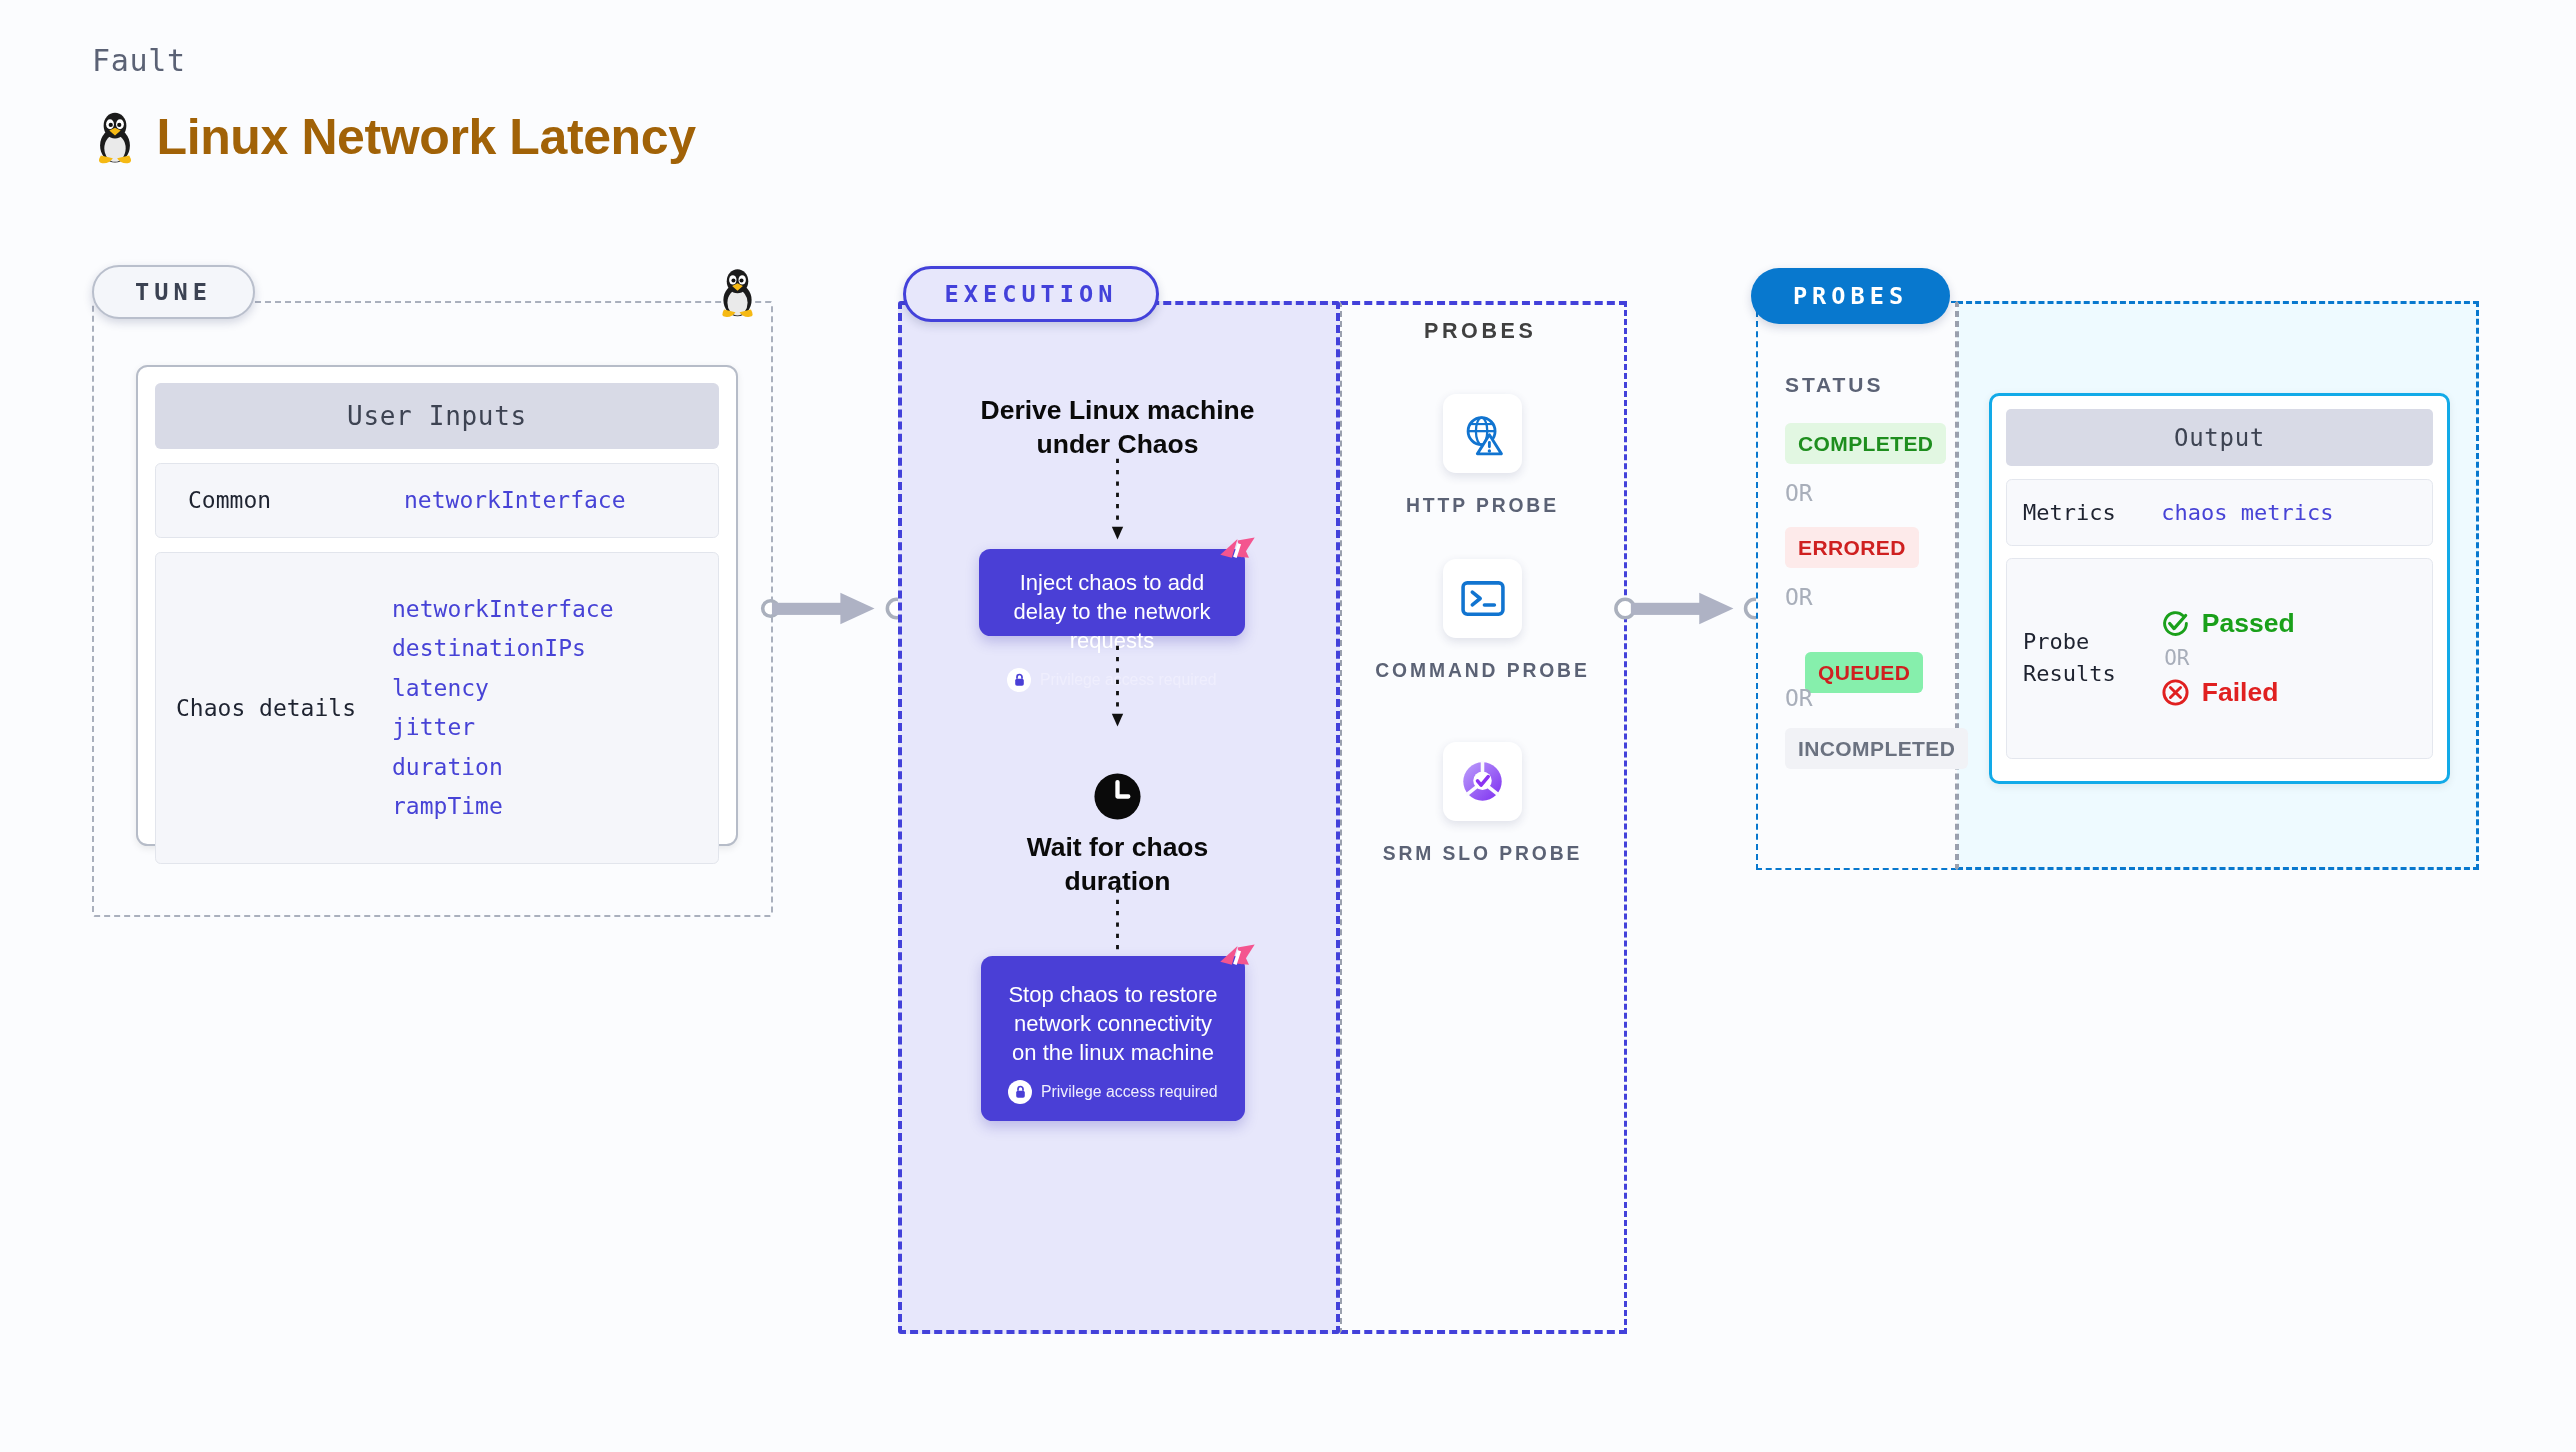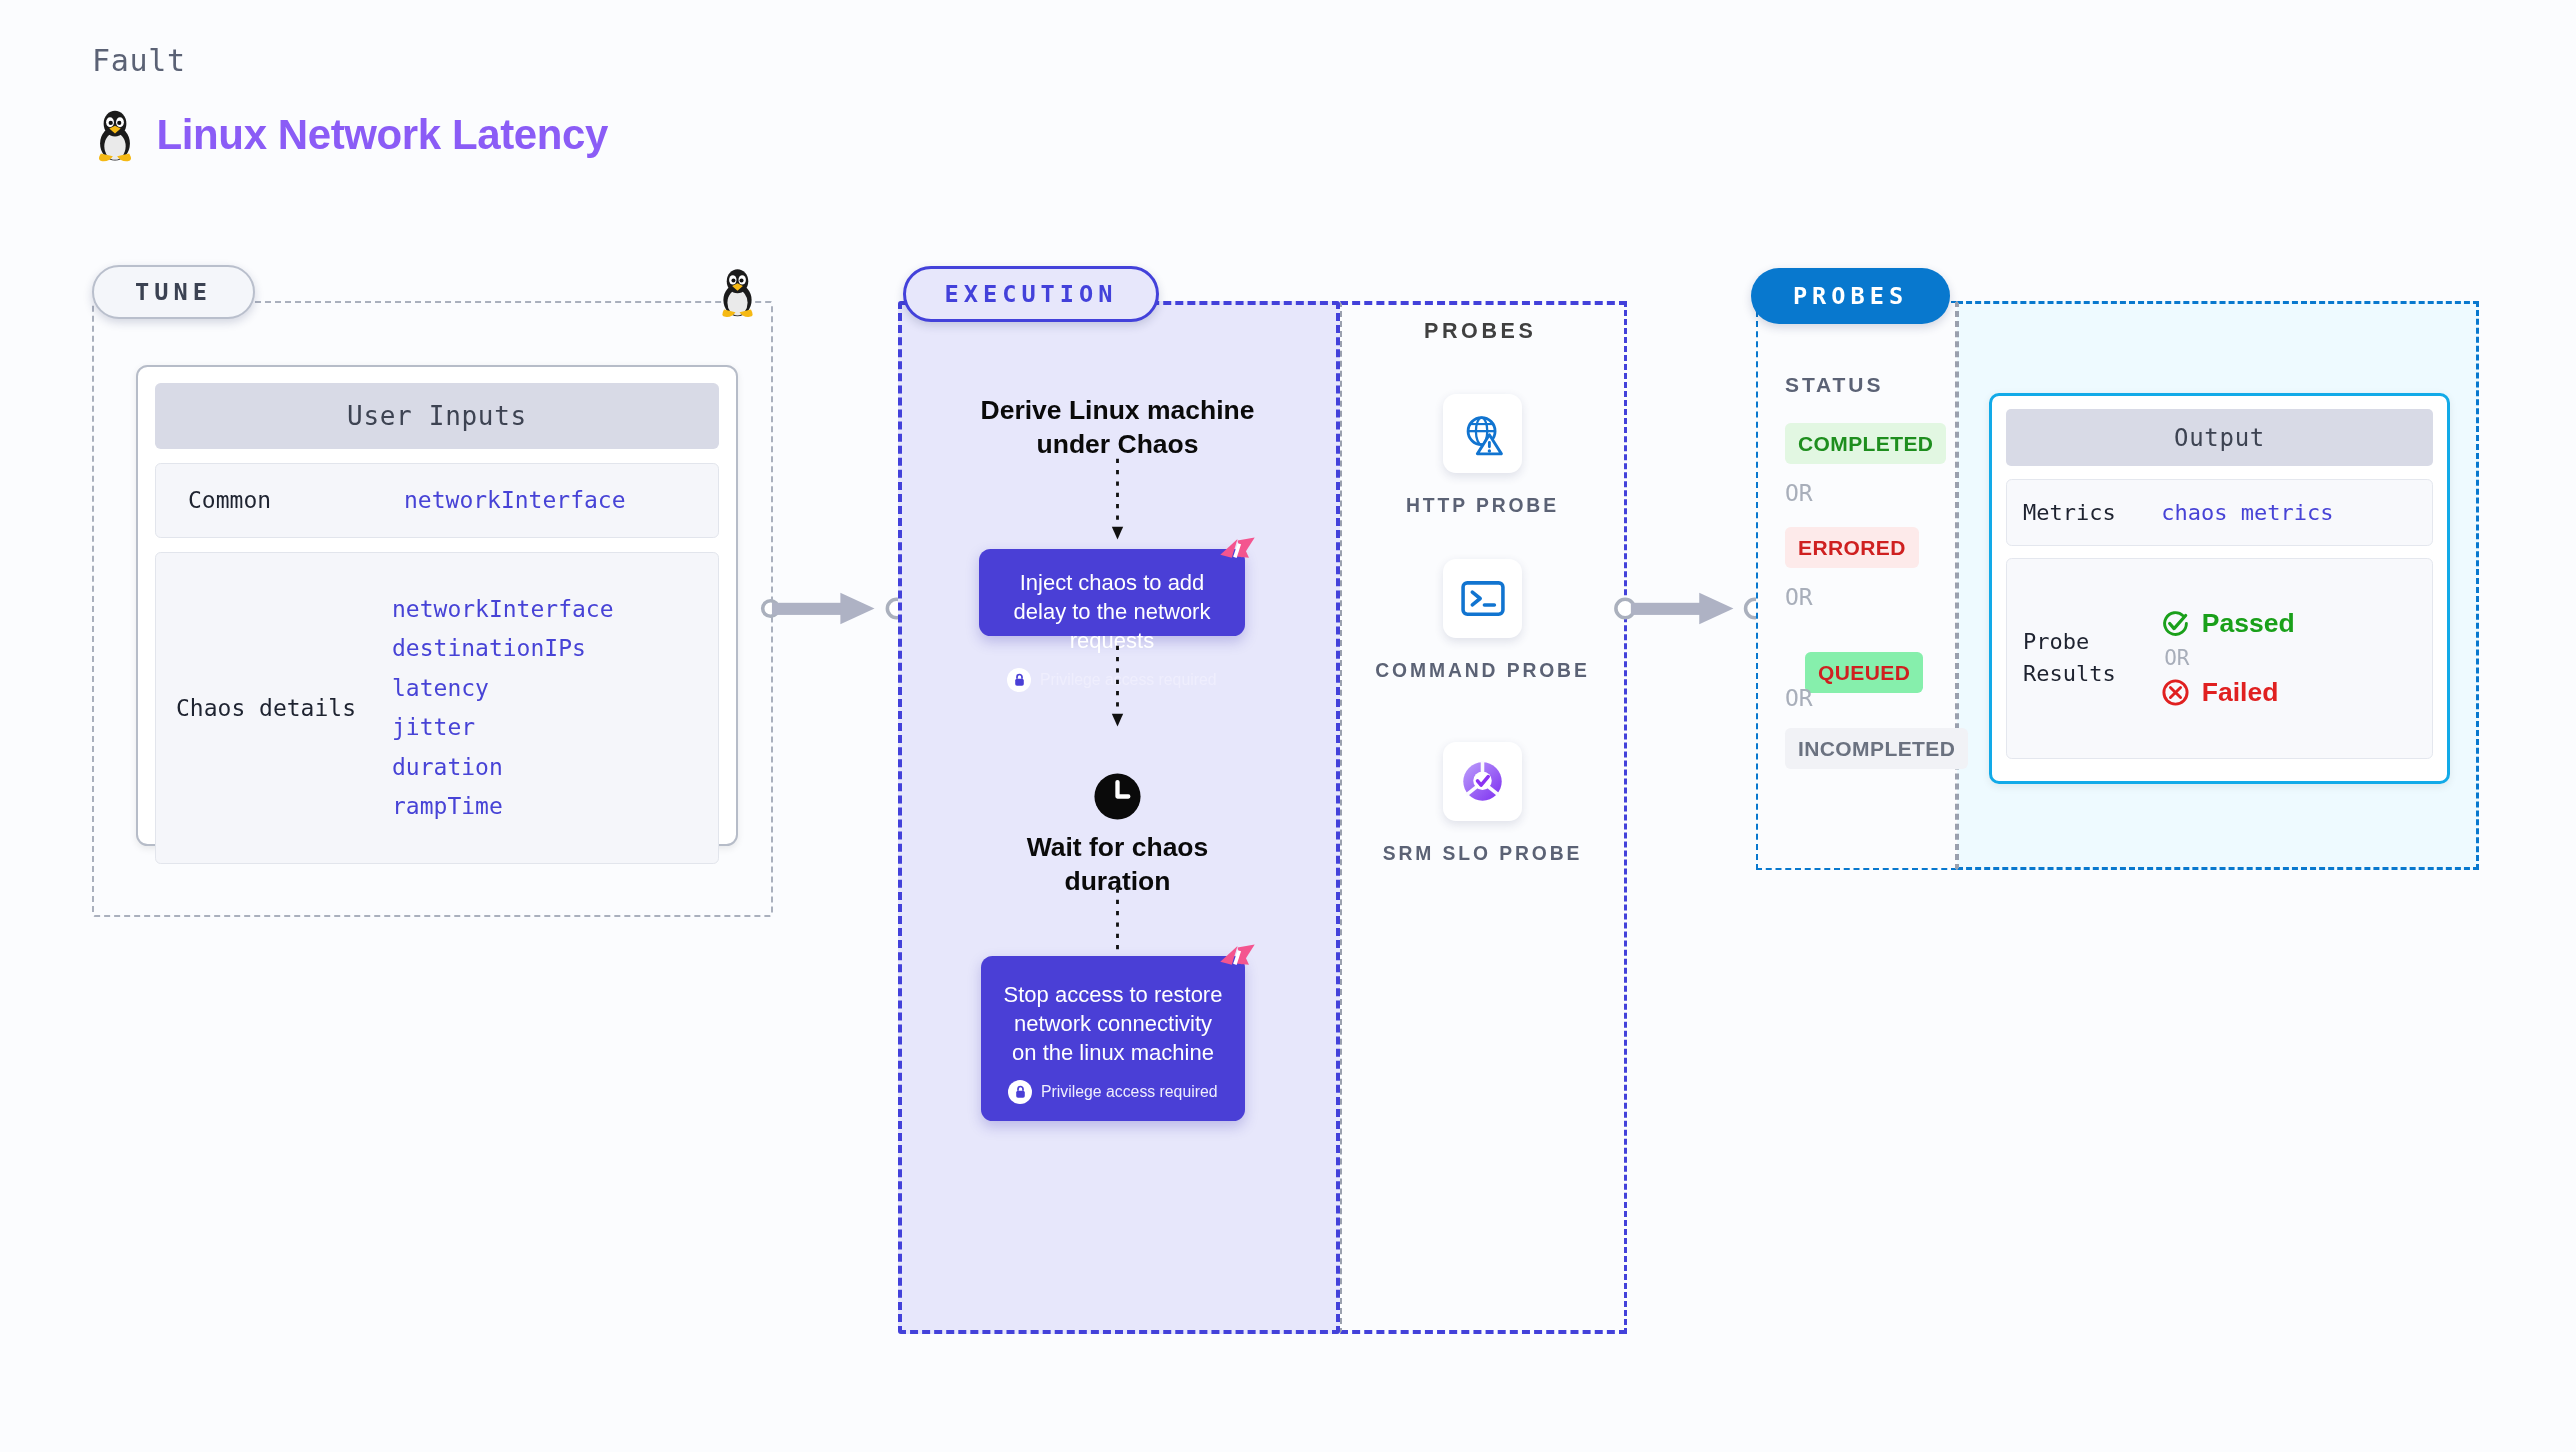--- a/index.html
+++ b/index.html
@@ -9,21 +9,21 @@
     font-family:"Liberation Sans", sans-serif;
   }
 
   
   #header{position:absolute;left:92px;top:43px;}
   #fault-label{
     font-family:"DejaVu Sans Mono","Liberation Mono",monospace;
     font-size:30px;color:#5b6275;letter-spacing:0.7px;
   }
   #title-row{display:flex;align-items:center;gap:18.6px;margin-top:30px;}
-  #title-text{font-size:42px;font-weight:bold;color:#8b5cf6;letter-spacing:-0.4px;}
+  #title-text{font-size:50px;font-weight:bold;color:#a16207;letter-spacing:-0.4px;}
 
   
   .panel{position:absolute;box-sizing:border-box;}
   .pill{
     position:absolute;box-sizing:border-box;display:flex;align-items:center;
     justify-content:center;border-radius:716px;z-index:40;
     font-family:"DejaVu Sans Mono","Liberation Mono",monospace;
     font-weight:bold;letter-spacing:5px;font-size:23.6px;
     box-shadow:0 3.6px 10px rgba(30,40,90,.18);
   }
@@ -311,21 +311,21 @@
 <div class="step-title" style="left:974px;top:831px;width:287px;">Wait for chaos duration</div>
 
 <div class="connector" style="left:1109px;top:888px;">
   <svg width="17" height="93" viewBox="0 0 24 130">
     <line x1="12" y1="0" x2="12" y2="108" stroke="#111" stroke-width="4" stroke-dasharray="6 10"></line>
     <path d="M4 108 L12 126 L20 108 Z" fill="#111"></path>
   </svg>
 </div>
 
 <div class="chaos-box" style="left:981px;top:956px;width:264px;height:165px;padding:24px 20px 0 20px;">
-  <div class="ctext">Stop access to restore network connectivity on the linux machine</div>
+  <div class="ctext">Stop chaos to restore network connectivity on the linux machine</div>
   <div class="priv">
     <span class="lock-badge">
       <svg width="13" height="14.3" viewBox="0 0 18 20">
         <rect x="3" y="8" width="12" height="10" rx="2.5" fill="#4a3fd6"></rect>
         <path d="M5.5 8 V5.6 a3.5 3.5 0 0 1 7 0 V8" stroke="#4a3fd6" stroke-width="2.4" fill="none"></path>
       </svg>
     </span>
     <span>Privilege access required</span>
   </div>
   <span class="harness-badge">

